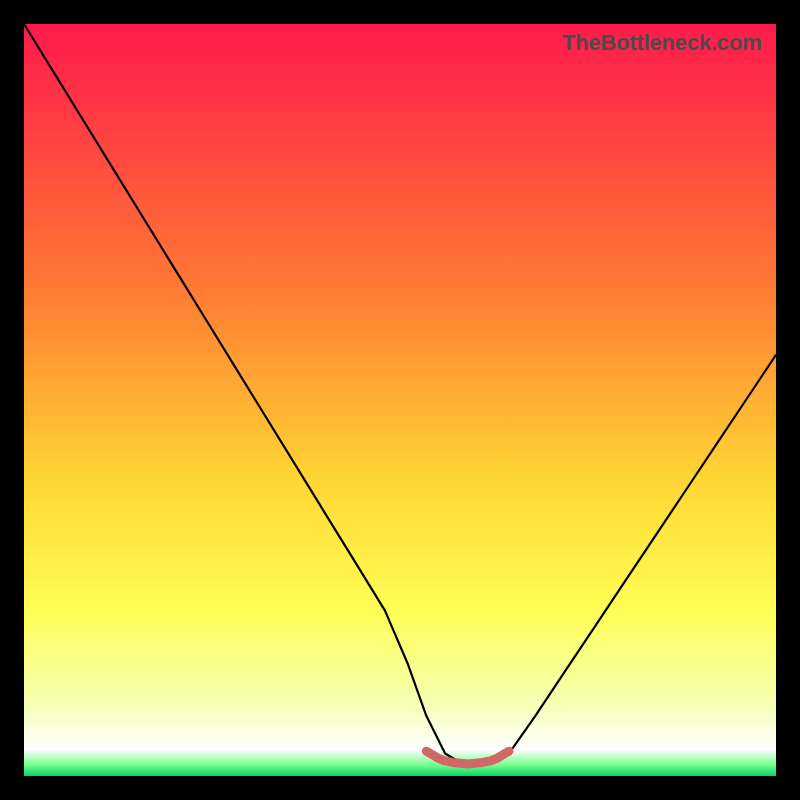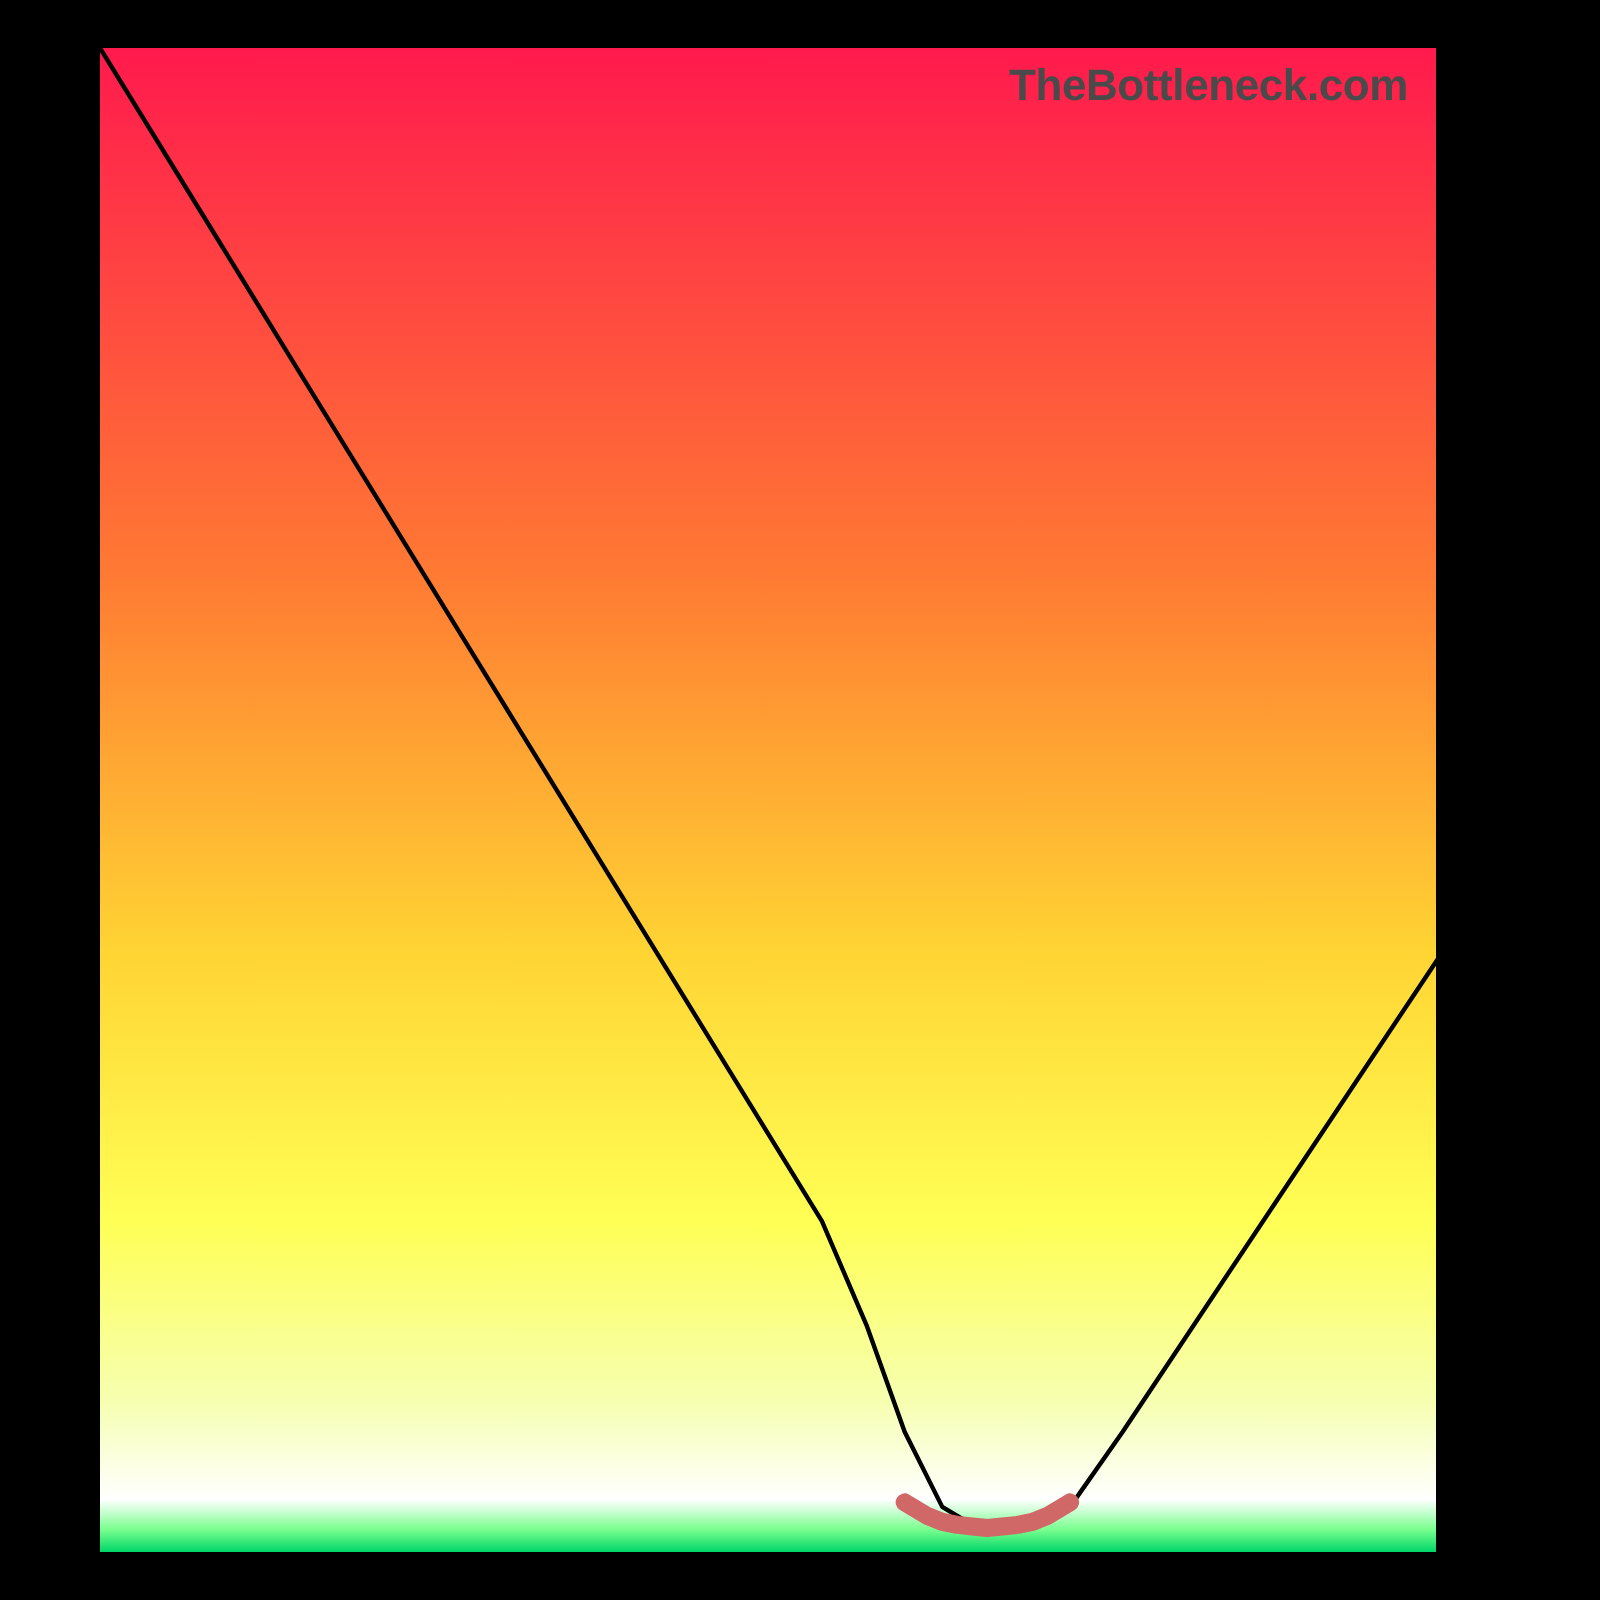--- a/index.html
+++ b/index.html
@@ -8,24 +8,23 @@
     width: 800px;
     height: 800px;
     background: #000;
     overflow: hidden;
     font-family: Arial, Helvetica, sans-serif;
   }
   .frame {
     position: absolute;
     left: 24px;
     top: 24px;
-    width: 668px;
+    width: 752px;
     height: 752px;
     overflow: hidden;
-    margin-left: 26px;
   }
   .watermark {
     position: absolute;
     top: 6px;
     right: 14px;
     color: #4a4a4a;
     font-size: 22px;
     font-weight: 600;
     letter-spacing: -0.2px;
     z-index: 10;

